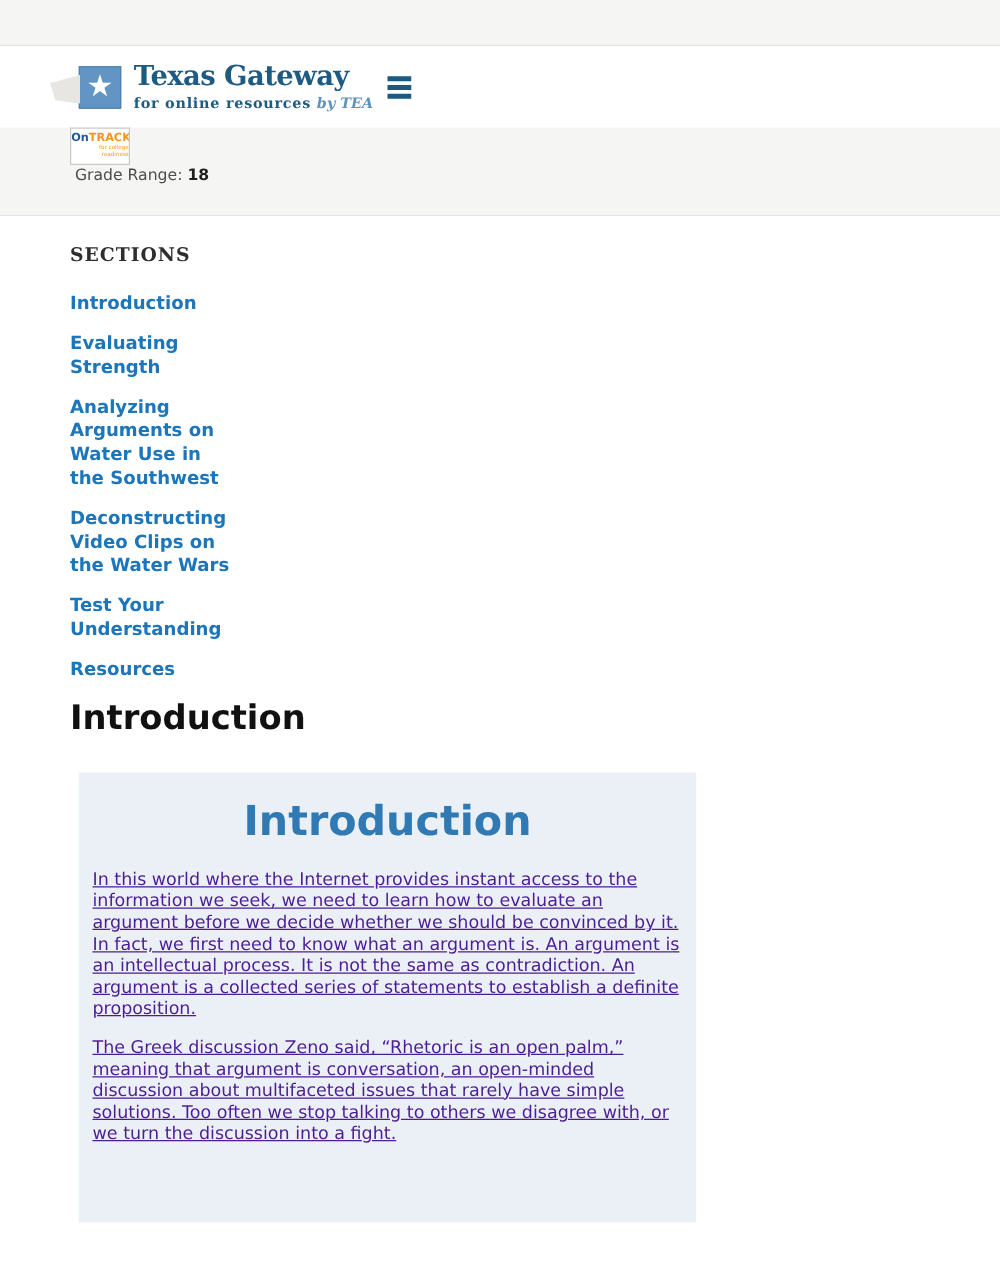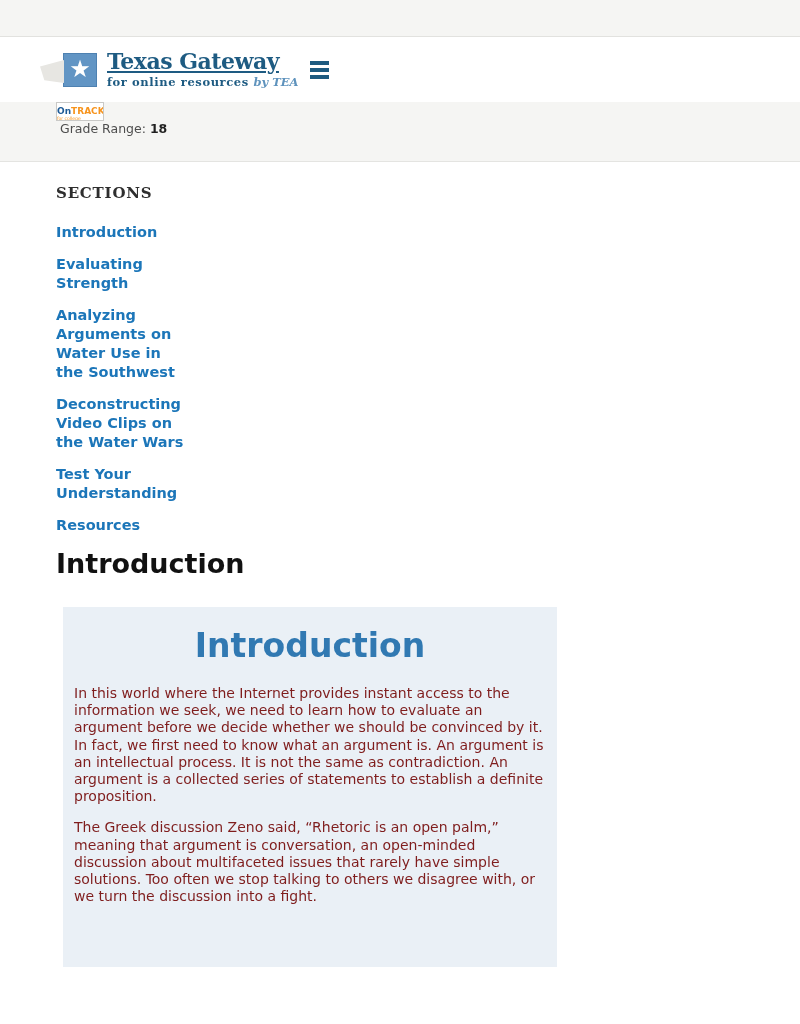--- a/index.html
+++ b/index.html
@@ -39,47 +39,47 @@
     border: 1px solid #4e81b1;
     display: flex; align-items: center; justify-content: center;
   }
   .star-box .glyph {
     color: #ffffff; font-size: 24px; line-height: 1;
     transform: translateY(-1px);
   }
   .brand-text { margin-left: 10px; font-family: "DejaVu Serif", "Liberation Serif", serif; }
   .brand-title {
     font-size: 22px; font-weight: bold; color: #1e5b82;
-    letter-spacing: -0.5px; line-height: 1.05; text-decoration: underline;
+    letter-spacing: -0.5px; line-height: 1.05;
   }
   .brand-tagline {
     font-size: 11.5px; font-weight: bold; color: #1e5b82;
     letter-spacing: 0.6px; margin-top: 1px;
   }
   .brand-tagline .by { color: #5f93bd; font-style: italic; font-weight: bold; letter-spacing: 0; }
   .hamburger {
     background: none; border: none; cursor: pointer;
     margin-left: 10px; padding: 4px 2px;
     display: flex; flex-direction: column; gap: 3px;
   }
   .hamburger span { display: block; width: 19px; height: 4px; background: #1d5a80; }
 
   
   .title-band {
     background: #f5f5f3;
     border-bottom: 1px solid #e4e4e1;
     padding: 0 40px 24px 56px;
   }
   .ontrack-box {
-    width: 48px; height: 19px;
+    width: 48px; height: 30px;
     background: #ffffff;
     border: 1px solid #c9c9c7;
     overflow: hidden;
     padding-top: 4px;
-    text-align: left;
+    text-align: right;
   }
   .ontrack-line { font-size: 9px; font-weight: bold; line-height: 1; white-space: nowrap; }
   .ontrack-line .on { color: #1d5a96; }
   .ontrack-line .track { color: #f7941d; }
   .ontrack-tag { font-size: 4.5px; color: #f7941d; line-height: 1.4; }
   .resource-title {
     margin: 9px 0 0 4px;
     max-width: 420px;
     font-size: 21.5px; line-height: 24px;
     font-weight: bold; color: #1d1d1d;
@@ -118,22 +118,23 @@
     min-height: 360px;
     background: #eaf0f6;
     padding: 19px 11px 20px 11px;
   }
   .card-title {
     text-align: center;
     font-size: 33px; font-weight: bold; color: #3179b2;
     margin-bottom: 20px;
   }
   .card p {
-    font-size: 14px; line-height: 17.2px; color: #7f1d1d;
+    font-size: 14px; line-height: 17.2px; color: #4c1d95;
     margin-bottom: 14px;
+    text-decoration: underline;
   }
 </style>
 </head>
 <body>
 
 <div class="top-strip"></div>
 
 <header class="logo-band">
   <div class="brand">
     <div class="ribbon"></div>

